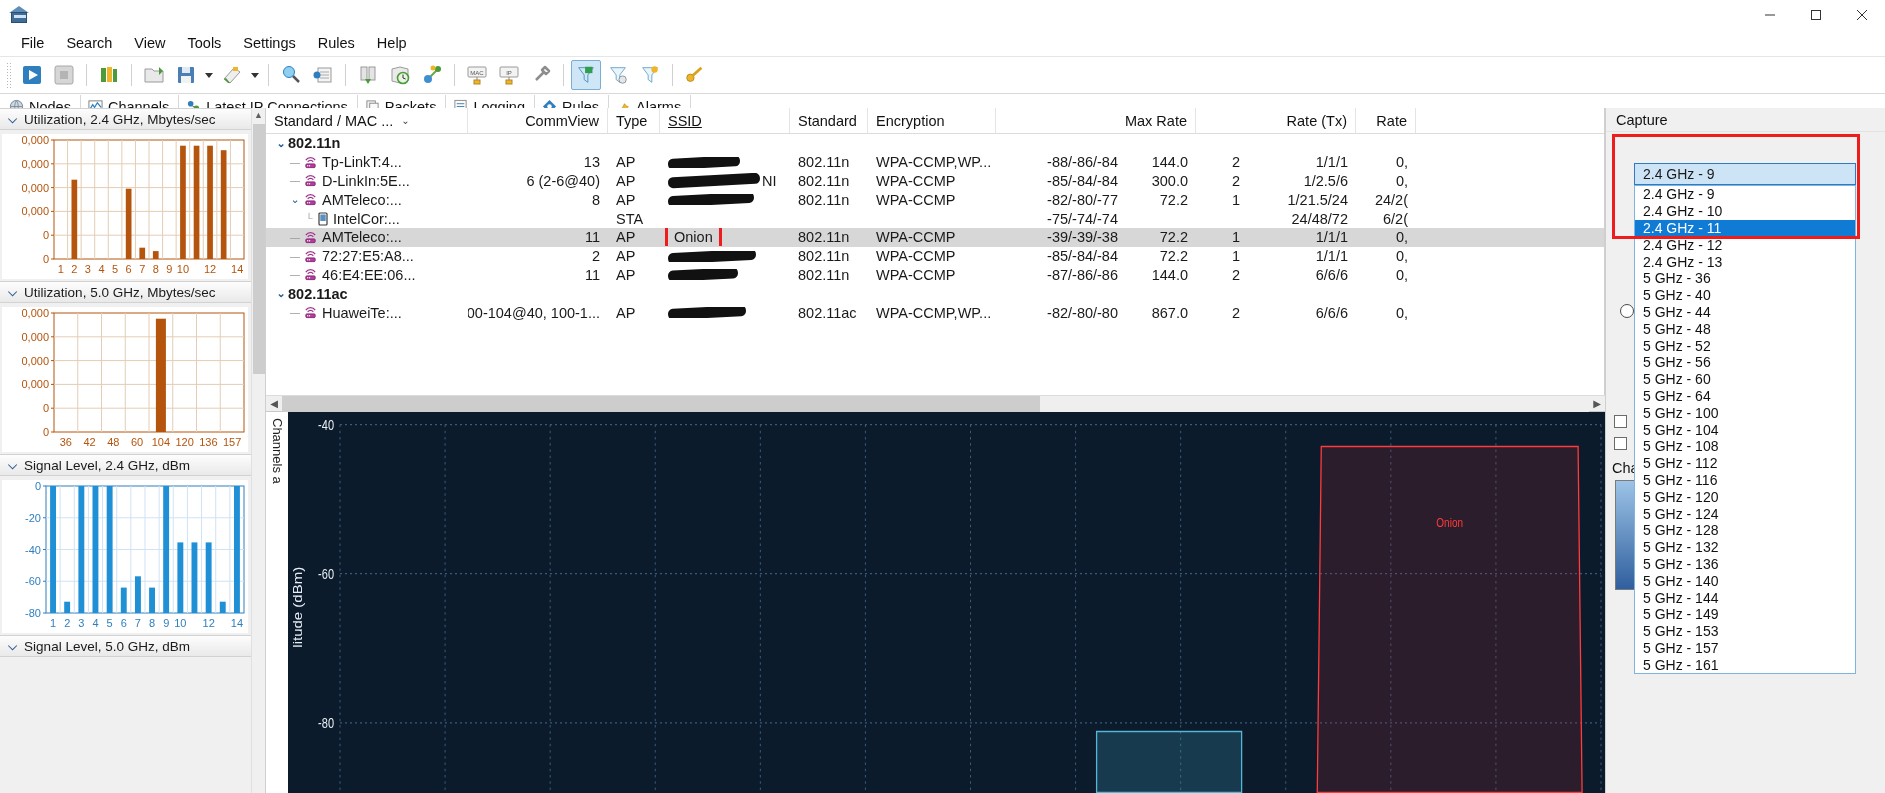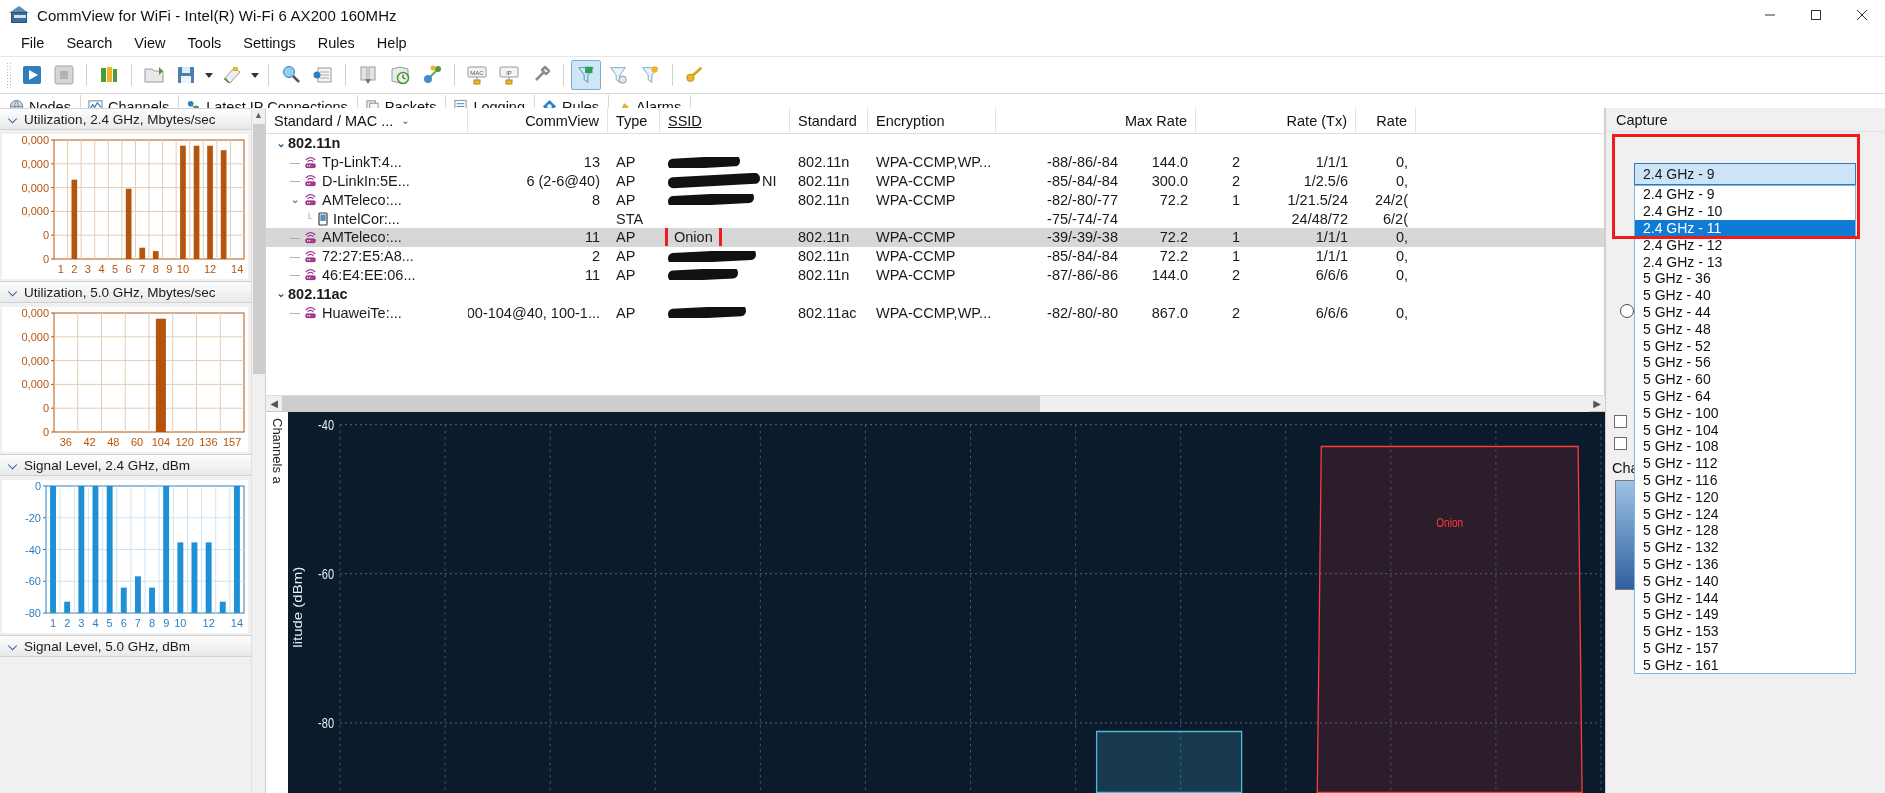--- a/index.html
+++ b/index.html
@@ -117,21 +117,20 @@
 </head>
 <body>
 
 <div class="app">
 
   <div class="titlebar">
     <div class="tb-icon">
       <div class="roof"></div>
         <div class="body"></div>
     </div>
-    <div class="tb-title">CommView for WiFi - Intel(R) Wi-Fi 6 AX200 160MHz</div>
     <div class="tb-buttons">
       <div class="tb-btn">
         <svg width="12" height="12" viewBox="0 0 12 12">
             <line x1="1" y1="6" x2="11" y2="6" stroke="#333" stroke-width="1"></line>
           </svg>
       </div>
       <div class="tb-btn">
         <svg width="12" height="12" viewBox="0 0 12 12">
             <rect x="1.5" y="1.5" width="9" height="9" fill="none" stroke="#333" stroke-width="1"></rect>
           </svg>

